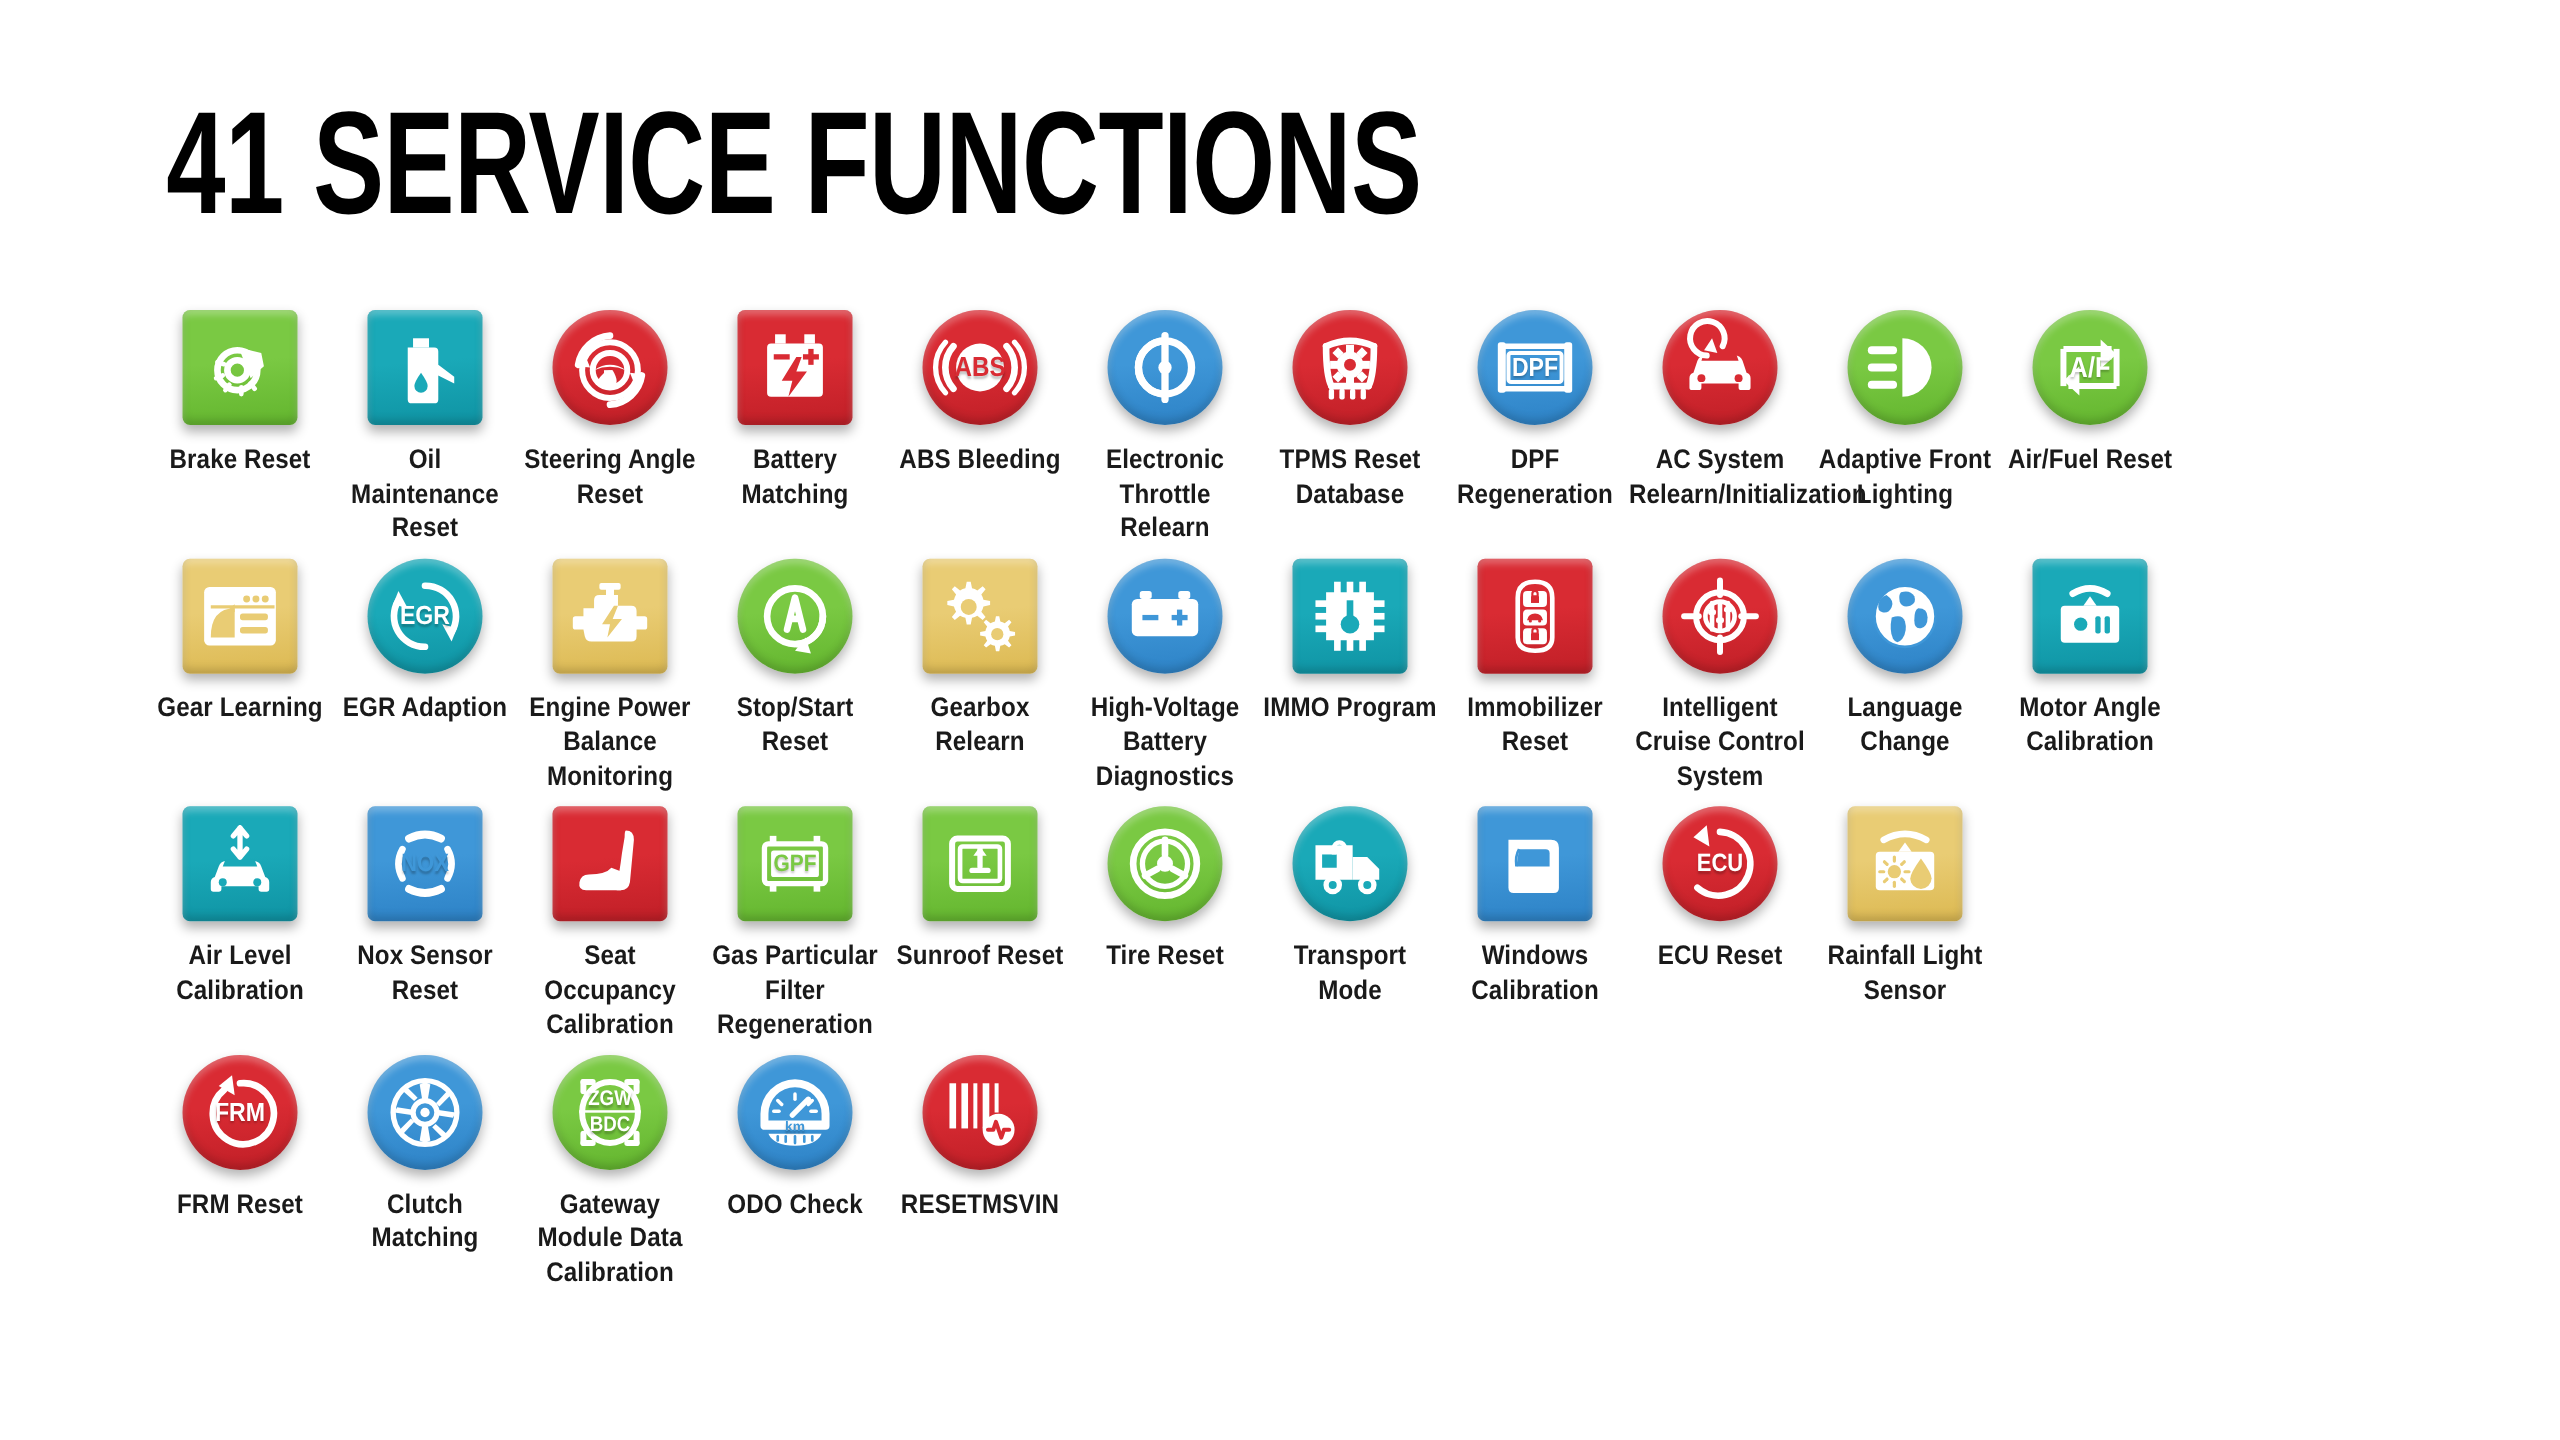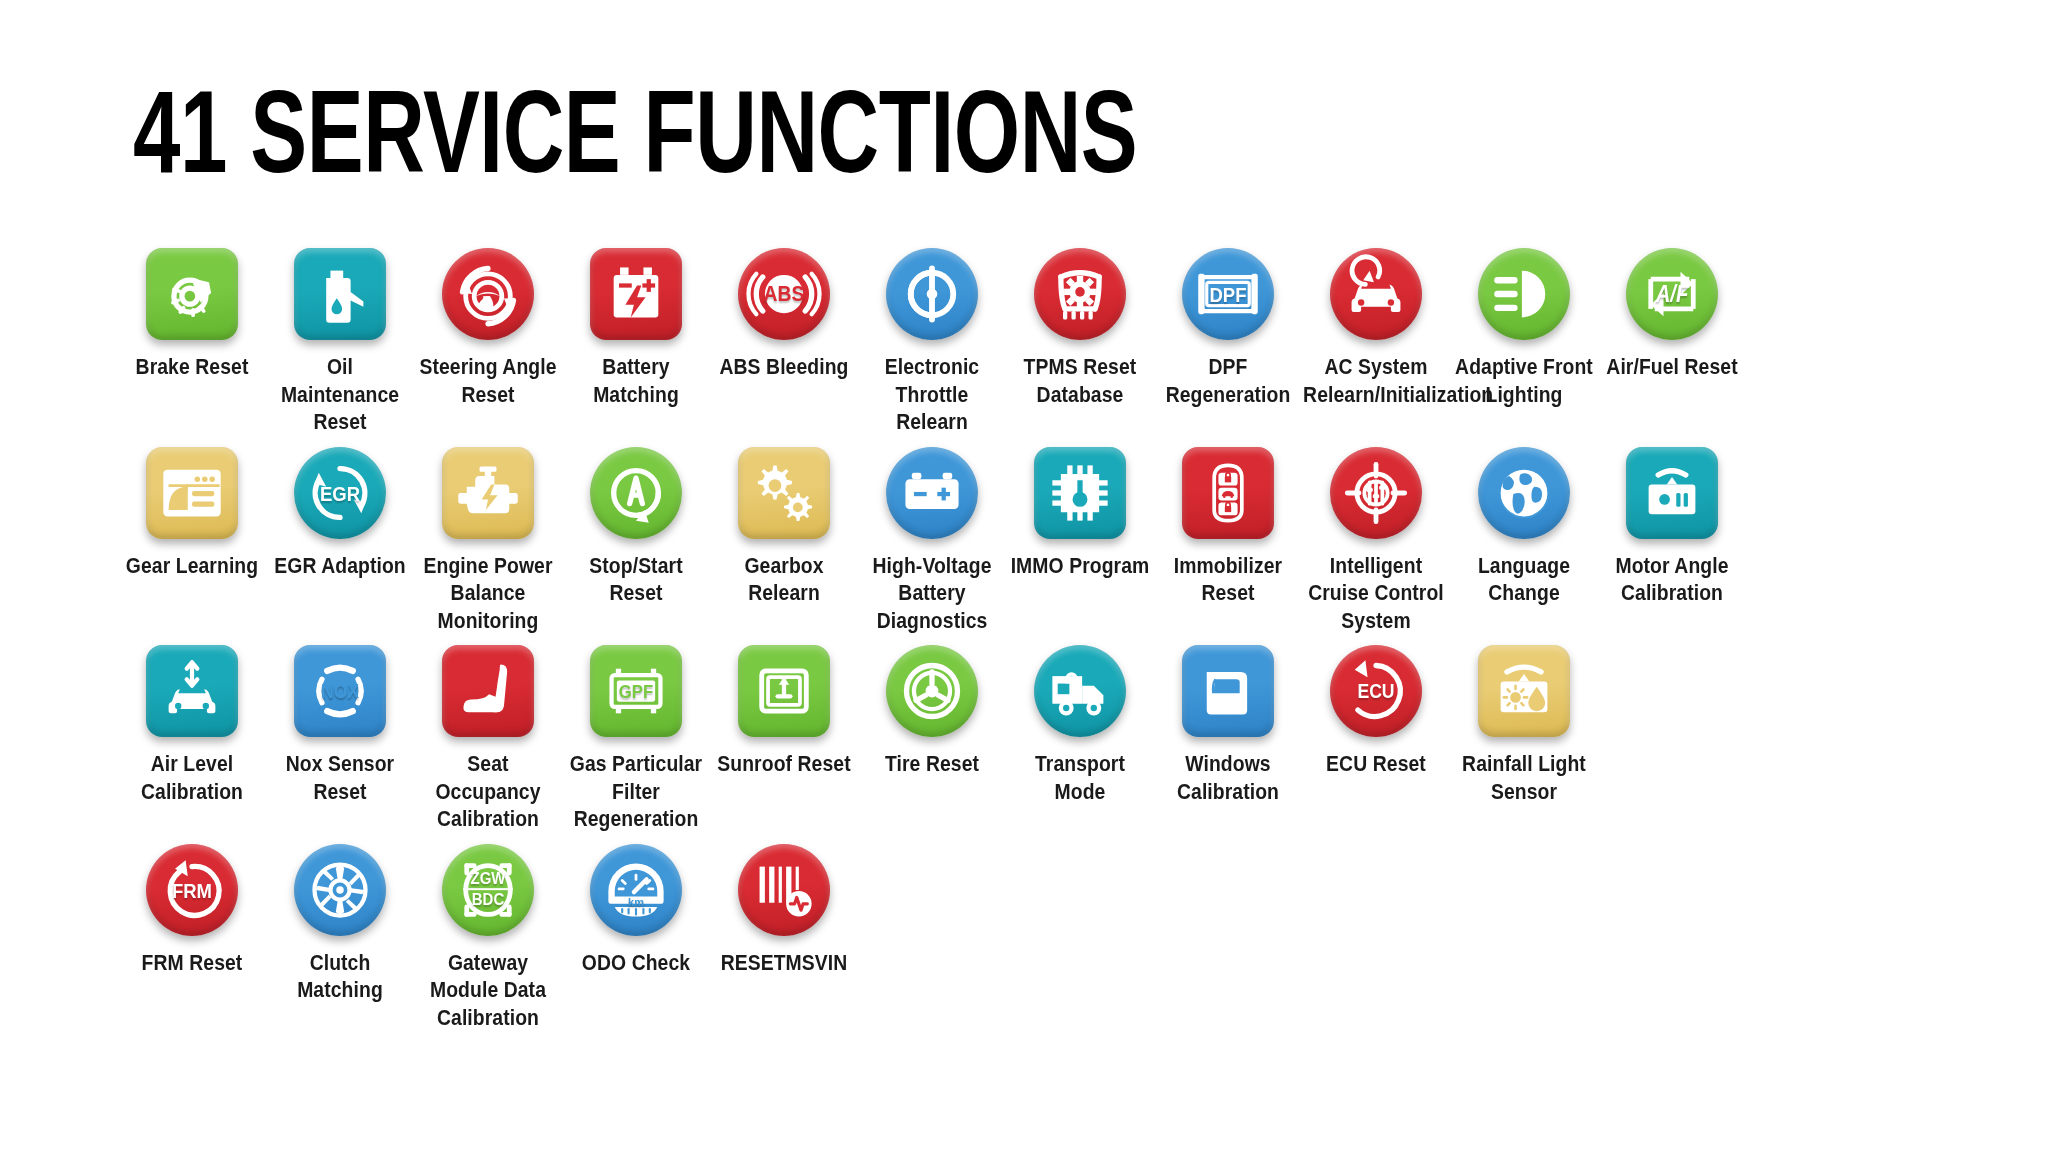--- a/index.html
+++ b/index.html
@@ -60,21 +60,21 @@
   }
   .badge {
     width: 92px; height: 92px;
     display: flex;
     align-items: center;
     justify-content: center;
     position: relative;
     box-shadow: 0 5px 9px rgba(0,0,0,0.30), inset 0 -4px 7px rgba(0,0,0,0.16), inset 0 4px 6px rgba(255,255,255,0.30);
   }
   .badge.circle { border-radius: 50%; }
-  .badge.square { border-radius: 16px; text-decoration: underline; }
+  .badge.square { border-radius: 6px; text-decoration: underline; }
   .badge svg { display: block; width: 68px; height: 68px; overflow: visible; }
   .badge .glyph-txt {
     color: #ffffff;
     font-family: "Liberation Sans Narrow", "Liberation Sans", sans-serif;
     font-weight: 700;
     line-height: 1;
     text-shadow: 0 2px 2px rgba(0,0,0,0.25);
   }
   .label {
     margin-top: 12px;
@@ -268,21 +268,21 @@
       <rect x="4" y="29" width="22" height="6" rx="3"></rect>
       <rect x="4" y="42" width="22" height="6" rx="3"></rect>
     </g>
               </svg>
             </div>
           </div>
           <div class="label">Adaptive Front Lighting</div>
         </div>
         <div class="cell">
           <div class="icon-wrap">
-            <div class="badge circle" style="background: linear-gradient(175deg, rgb(122, 201, 67) 0%, rgb(122, 201, 67) 45%, rgb(99, 181, 46) 100%); font-style: italic;">
+            <div class="badge circle" style="background: linear-gradient(175deg, rgb(122, 201, 67) 0%, rgb(122, 201, 67) 45%, rgb(99, 181, 46) 100%);">
               <svg viewBox="0 0 64 64" xmlns="http://www.w3.org/2000/svg">
     <path d="M12 18 h34 v8" fill="none" stroke="#ffffff" stroke-width="4.5"></path>
     <path d="M40 11 L52 22 L40 33 Z" fill="#ffffff"></path>
     <path d="M52 46 H18 v-8" fill="none" stroke="#ffffff" stroke-width="4.5"></path>
     <path d="M24 53 L12 42 L24 31 Z" fill="#ffffff"></path>
     <path d="M12 18 v28" stroke="#ffffff" stroke-width="4.5" fill="none"></path>
     <path d="M52 18 v28" stroke="#ffffff" stroke-width="4.5" fill="none"></path>
               </svg>
               <div class="glyph-txt" style="position: absolute; left: 0px; right: 0px; top: 50%; transform: translateY(-50%) scaleX(0.88); text-align: center; font-size: 23px; color: rgb(255, 255, 255);">A/F</div>
             </div>

